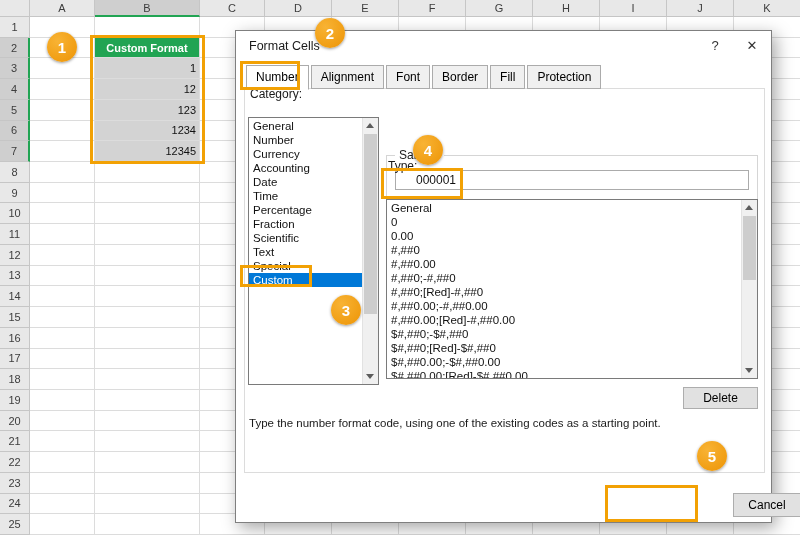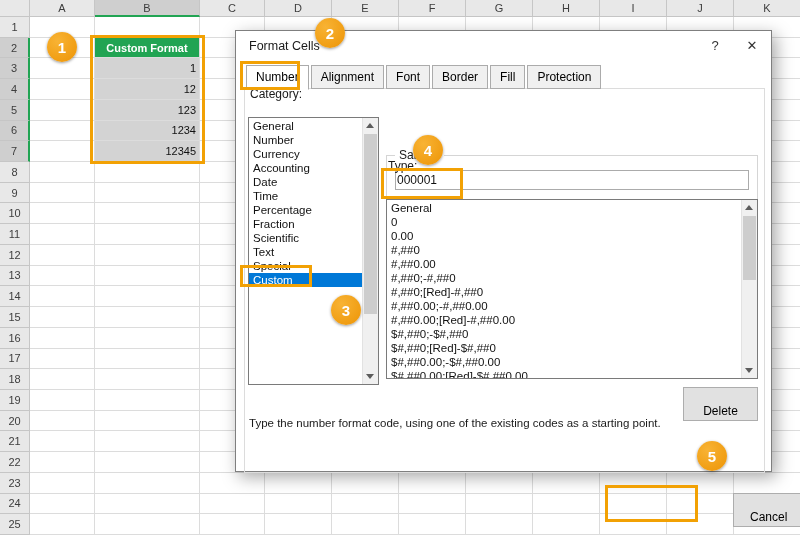--- a/index.html
+++ b/index.html
@@ -34,21 +34,21 @@
     justify-content:flex-end;padding-right:3px;color:#111;
   }
   .cell.hdr{
     background:var(--green,#21A453);color:#fff;font-weight:bold;font-size:11.5px;
     justify-content:center;padding-right:0;
   }
   .cell.val{background:var(--sel-gray,#D3D3D3);}
 
   
   .dialog{
-    position:absolute;left:235px;top:30px;width:537px;height:442px;
+    position:absolute;left:235px;top:30px;width:537px;height:493px;
     background:#fff;border:1px solid #7f7f7f;z-index:10;
     box-shadow:4px 5px 16px rgba(0,0,0,.35);font-size:12px;color:#000;
   }
   .titlebar{position:absolute;left:0;top:0;right:0;height:30px;background:#fff;}
   .title{position:absolute;left:13px;top:8px;font-size:12.5px;color:#1a1a1a;}
   .tb-btn{position:absolute;top:0;height:30px;text-align:center;line-height:30px;color:#333;cursor:default;}
   .tb-help{right:38px;width:36px;font-size:13px;}
   .tb-close{right:0;width:38px;font-size:13px;}
 
   .tabstrip{position:absolute;left:10px;top:34px;height:24px;display:flex;gap:2px;z-index:3;}
@@ -77,32 +77,32 @@
   .arr.up::after{top:5px;border-bottom:5px solid #5c5c5c;}
   .arr.down::after{top:5px;border-top:5px solid #5c5c5c;}
   .thumb{position:absolute;left:1px;width:13px;background:#CDCDCD;}
   .cat-thumb{top:16px;height:180px;}
   .fmt-thumb{top:16px;height:64px;}
 
   .groupbox{position:absolute;left:150px;top:76px;width:372px;height:46px;border:1px solid #D5D5D5;margin-top:48px;}
   .legend{position:absolute;top:-8px;left:8px;background:#fff;padding:0 4px;font-size:12px;color:#1a1a1a;}
   .sample-box{
     position:absolute;left:8px;top:14px;right:8px;height:20px;border:1px solid #ABABAB;
-    line-height:18px;padding-left:1px;font-size:12px;color:#111;
+    line-height:18px;padding-left:20px;font-size:12px;color:#111;
   }
 
   .type-input{
     position:absolute;left:150px;top:142px;width:372px;height:20px;border:1px solid #7A7A7A;
     line-height:18px;padding-left:5px;font-size:12px;background:#fff;
   }
   .caret{display:inline-block;width:1px;height:12px;background:#000;margin-left:1px;vertical-align:middle;}
 
   .btn{
     background:#E1E1E1;border:1px solid #ADADAD;font-size:12px;color:#000;
-    font-family:"Liberation Sans", sans-serif;padding:16px;
+    font-family:"Liberation Sans", sans-serif;padding:3px;
   }
   #delete-btn{position:absolute;left:447px;top:356px;width:75px;height:22px;}
   #ok-btn{position:absolute;left:378px;top:462px;width:80px;height:24px;border:1px solid var(--sel-blue,#0078D7);}
   #cancel-btn{position:absolute;left:466px;top:462px;width:68px;height:24px;margin-left:31px;}
   #help-text{position:absolute;left:13px;top:386px;width:508px;font-size:11.5px;color:#1a1a1a;}
 
   
   .annot{position:absolute;border:3px solid var(--accent,#F2A104);z-index:20;pointer-events:none;}
   #annot-range{left:90px;top:35px;width:115px;height:129px;}
   #annot-tab{left:240px;top:61px;width:60px;height:29px;}

